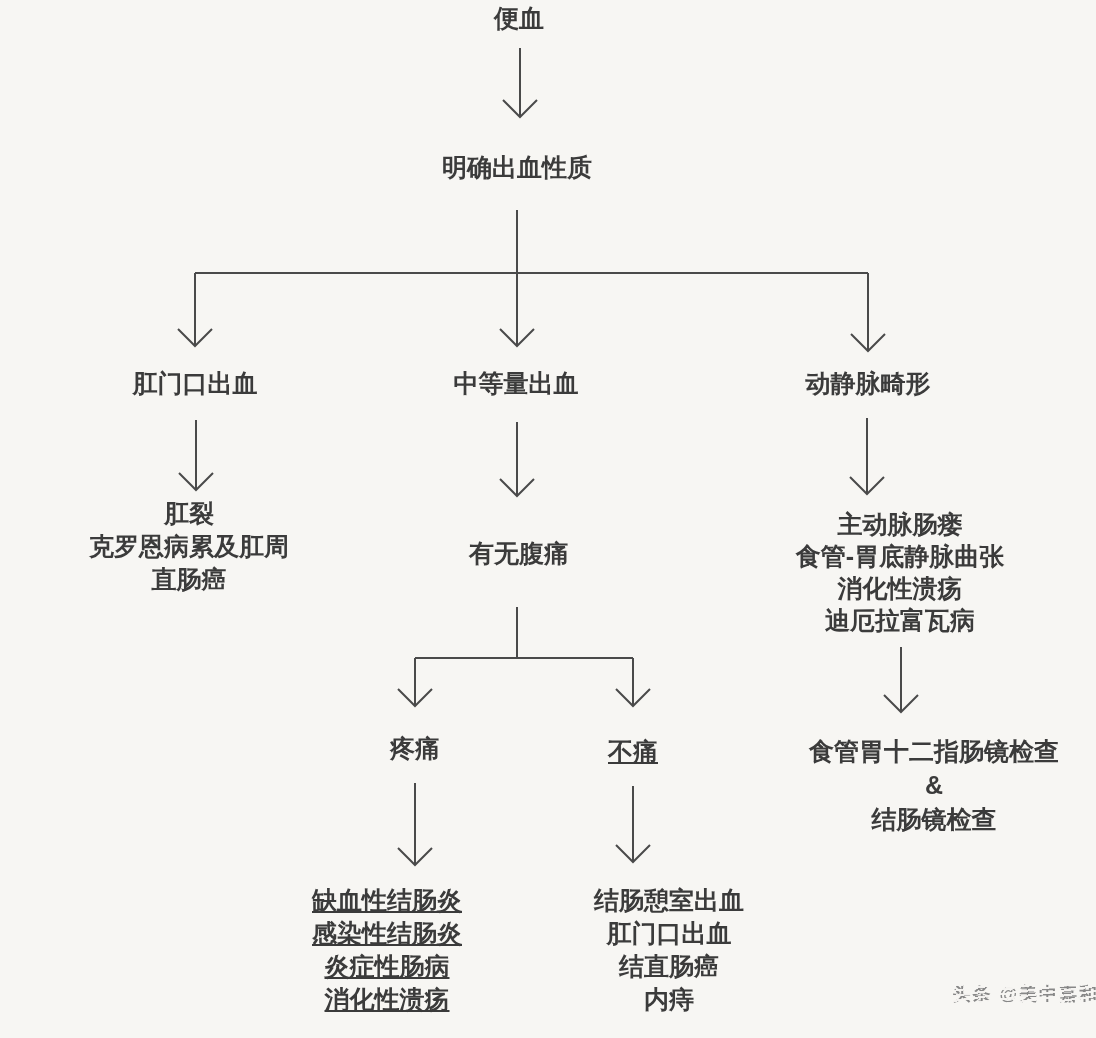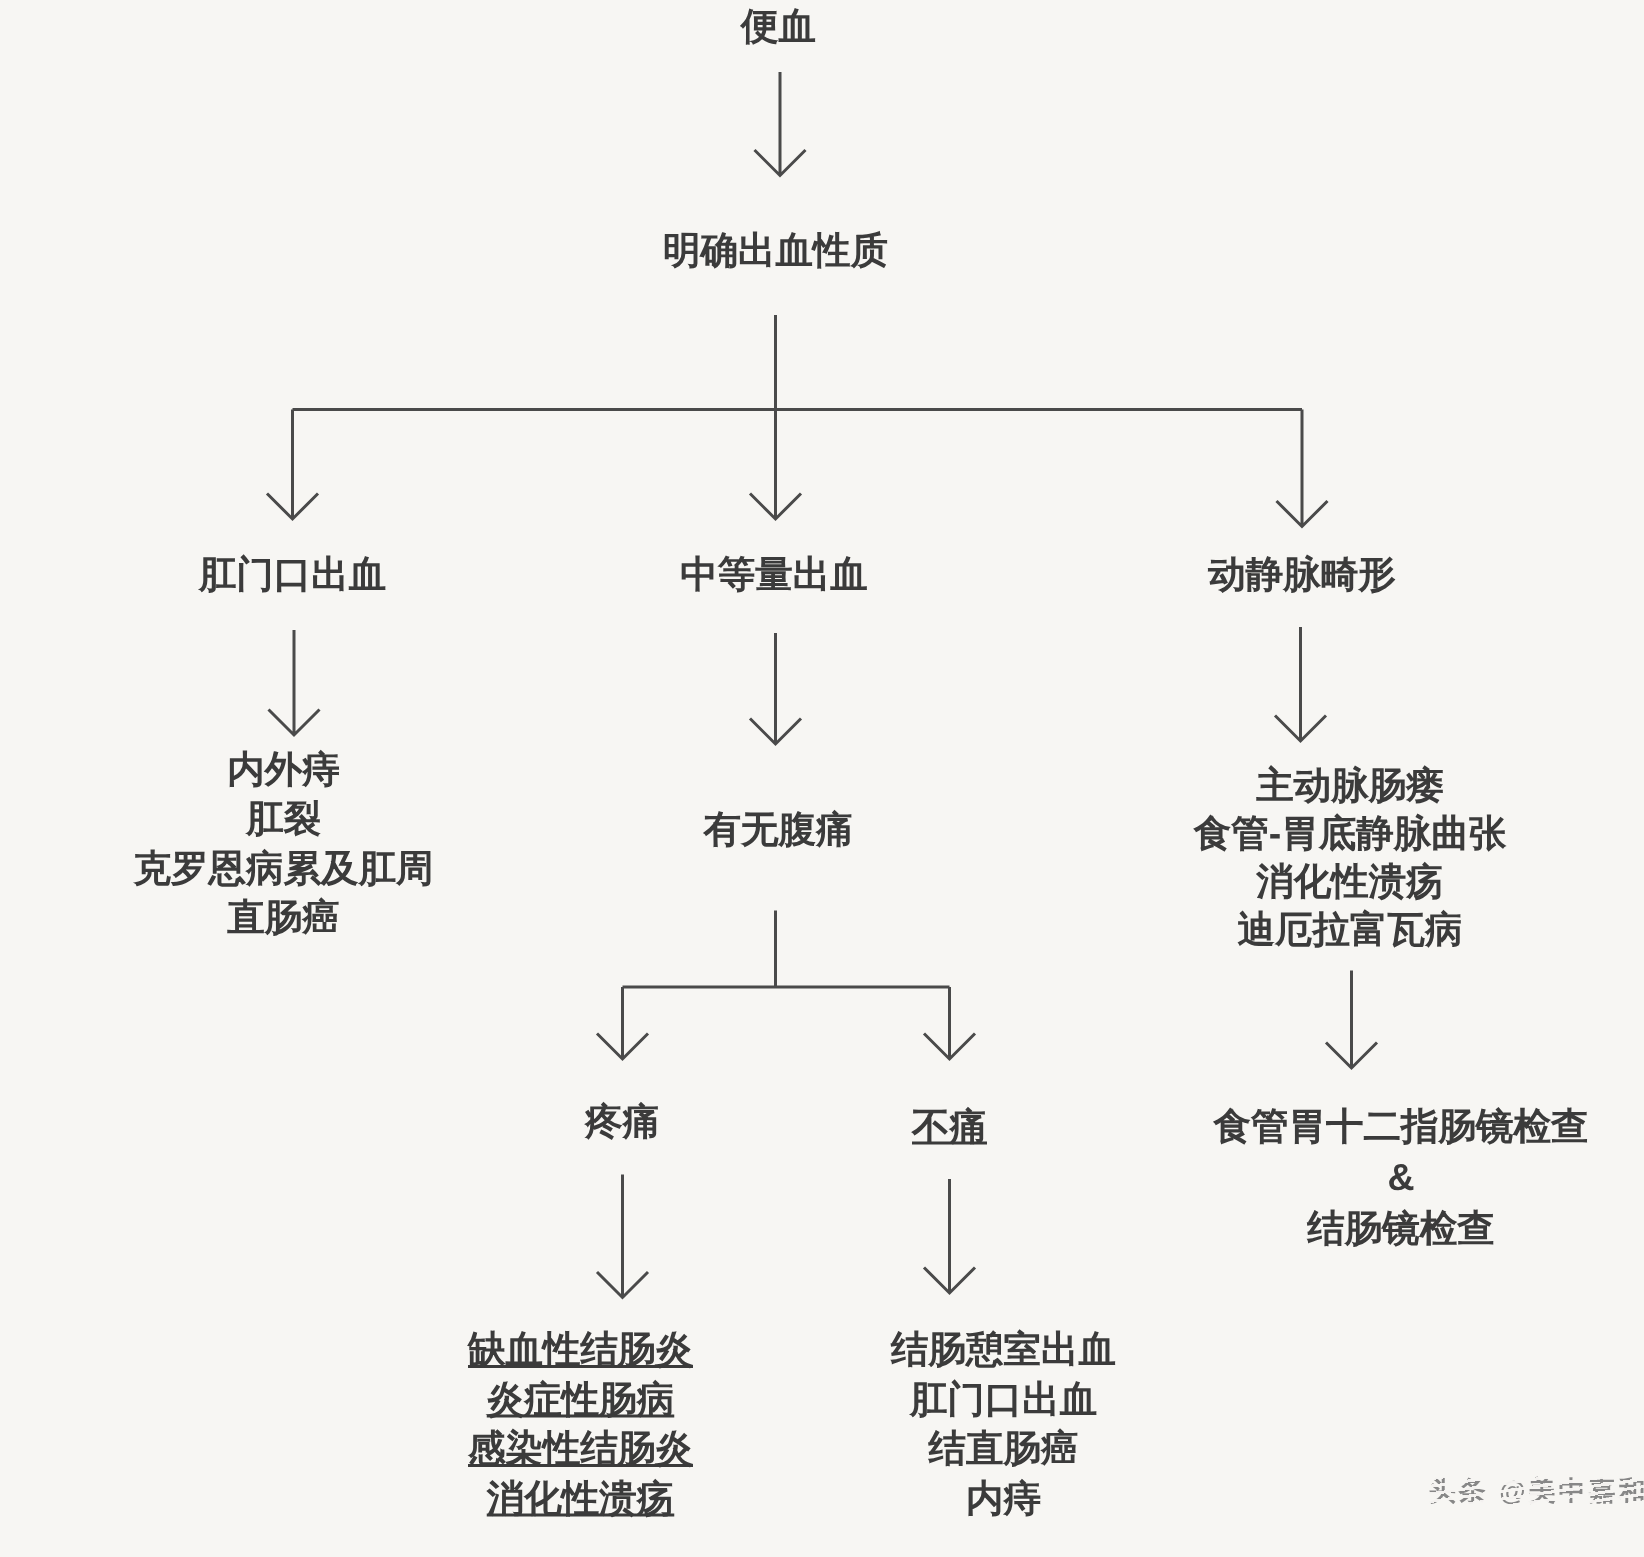--- a/index.html
+++ b/index.html
@@ -113,35 +113,34 @@
 
   <div class="node node-root">便血</div>
 
   <div class="node node-step1">明确出血性质</div>
 
   <div class="node node-b1">肛门口出血</div>
   <div class="node node-b2">中等量出血</div>
   <div class="node node-b3">动静脉畸形</div>
 
   <div class="node list-b1">
-    <div>内外痔</div>
     <div>肛裂</div>
     <div>克罗恩病累及肛周</div>
     <div>直肠癌</div>
   </div>
 
   <div class="node node-q">有无腹痛</div>
 
   <div class="node node-pain">疼痛</div>
   <div class="node node-nopain">不痛</div>
 
   <div class="node list-pain">
     <div>缺血性结肠炎</div>
+    <div>感染性结肠炎</div>
     <div>炎症性肠病</div>
-    <div>感染性结肠炎</div>
     <div>消化性溃疡</div>
   </div>
 
   <div class="node list-nopain">
     <div>结肠憩室出血</div>
     <div>肛门口出血</div>
     <div>结直肠癌</div>
     <div>内痔</div>
   </div>
 

